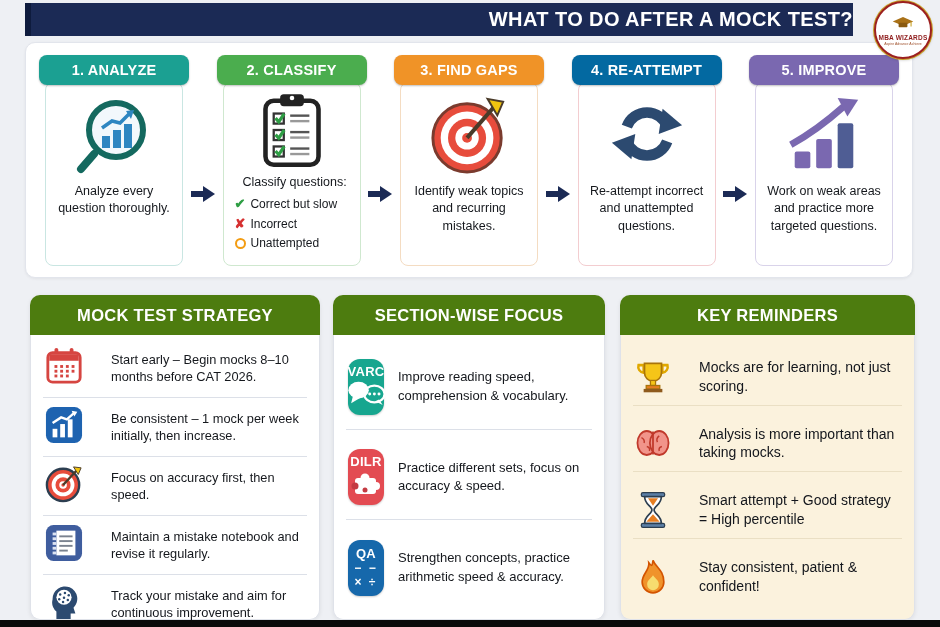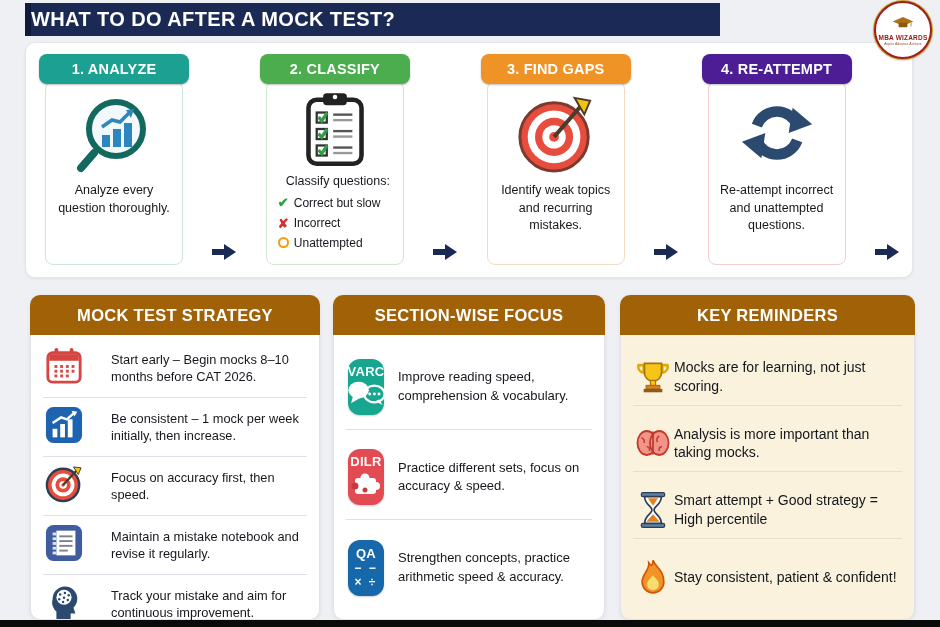--- a/index.html
+++ b/index.html
@@ -3,41 +3,41 @@
 <meta charset="utf-8">
 <style>
   * { margin:0; padding:0; box-sizing:border-box; }
   html,body { width:940px; height:627px; }
   body {
     position:relative; background:#eef0f4;
     font-family:"Liberation Sans", sans-serif; color:#15181d; overflow:hidden;
   }
   
   .title-bar {
-    position:absolute; left:25px; top:3px; width:695px; height:33px;
-    background:#1b2a55; display:flex; align-items:center; justify-content:flex-start;
+    position:absolute; left:25px; top:3px; width:828px; height:33px;
+    background:#1b2a55; display:flex; align-items:center; justify-content:flex-end;
     border-left:6px solid #0e1b3d;
   }
   .title-bar h1 { color:#fff; font-size:20px; font-weight:bold; letter-spacing:.4px; }
   
   .logo {
     position:absolute; left:874px; top:1px; width:58px; height:58px; border-radius:50%;
     background:#fff; border:2px solid #9c2020;
     box-shadow:0 0 0 1px #c9a227, 0 1px 3px rgba(0,0,0,.25);
     display:flex; flex-direction:column; align-items:center; justify-content:center; gap:1px;
     text-align:center; z-index:5;
   }
   .logo .name { font-size:6.5px; font-weight:bold; color:#8e1b1b; letter-spacing:.2px; }
   .logo .tagline { font-size:3.5px; color:#a0522d; }
   
   .steps-wrap {
     position:absolute; left:25px; top:42px; width:888px; height:236px;
     background:#fff; border:1px solid #e2e5ec; border-radius:10px;
     box-shadow:0 1px 3px rgba(0,0,0,.06);
-    display:flex; align-items:flex-end; justify-content:space-between; padding:12px 13px;
+    display:flex; align-items:center; justify-content:space-between; padding:12px 13px;
   }
   .step-card { width:150px; }
   .step-head {
     height:30px; border-radius:8px; display:flex; align-items:center; justify-content:center;
     color:#fff; font-size:14.5px; font-weight:bold; letter-spacing:.2px;
     box-shadow:0 1px 2px rgba(0,0,0,.25); position:relative; z-index:2;
   }
   .step-body {
     width:138px; margin:-3px auto 0; background:#fff; height:184px;
     border:1.5px solid #dde3ea; border-radius:8px; padding:4px 5px;
@@ -54,21 +54,21 @@
   .classify-block { font-size:12px; line-height:1.55; padding-left:6px; }
   .classify-title { text-align:center; padding-left:0; margin-bottom:2px; font-size:12.5px; }
   .cls-item { display:flex; align-items:center; gap:5px; }
   .mark-check { color:#2e9e44; font-weight:bold; font-size:13px; }
   .mark-cross { color:#d63031; font-weight:bold; font-size:13px; }
   .mark-ring  { width:11px; height:11px; border:2.5px solid #f39c12; border-radius:50%; display:inline-block; }
   .flow-arrow { margin-top:72px; flex:0 0 auto; }
   
   .panel { position:absolute; top:295px; border-radius:10px; box-shadow:0 1px 4px rgba(0,0,0,.08); }
   .panel-head {
-    height:40px; background:#a16207; border-radius:10px 10px 0 0;
+    height:40px; background:#4d7c0f; border-radius:10px 10px 0 0;
     display:flex; align-items:center; justify-content:center;
     color:#fff; font-size:16.5px; font-weight:bold; letter-spacing:.3px;
   }
   .panel-body {
     background:#fff; border:1px solid #dfe2e9; border-top:none;
     border-radius:0 0 10px 10px; height:285px; padding:4px 12px;
     display:flex; flex-direction:column; justify-content:space-evenly;
   }
   .panel-strategy { left:30px; width:290px; }
   .panel-sections { left:333px; width:272px; }
@@ -79,21 +79,21 @@
   .s-row .txt { font-size:12.8px; line-height:1.35; }
   .sec-row { display:flex; align-items:center; gap:14px; padding:14px 2px; border-bottom:1px solid #dce0e8; }
   .sec-row .txt { font-size:13px; line-height:1.4; }
   .badge {
     width:36px; height:56px; border-radius:12px; flex:0 0 auto;
     display:flex; flex-direction:column; align-items:center; justify-content:center; gap:1px;
     box-shadow:0 1px 2px rgba(0,0,0,.2);
   }
   .badge .b-label { color:#fff; font-size:13px; font-weight:bold; letter-spacing:.3px; }
   .qa-math { color:#fff; font-weight:bold; font-size:12px; line-height:1.1; text-align:center; letter-spacing:2px; }
-  .r-row { display:flex; align-items:center; gap:3px; padding:9px 2px; border-bottom:1px solid #eadfc4; }
+  .r-row { display:flex; align-items:center; gap:28px; padding:9px 2px; border-bottom:1px solid #eadfc4; }
   .r-row .txt { font-size:14px; line-height:1.35; color:#13161c; }
   .r-ico { width:36px; flex:0 0 auto; display:flex; justify-content:center; }
   .bottom-strip { position:absolute; left:0; top:620px; width:940px; height:7px; background:#0a0a0a; }
   .ico { flex:0 0 auto; }
 </style>
 </head>
 <body>
 
 <div class="title-bar">
   <h1>WHAT TO DO AFTER A MOCK TEST?</h1>
@@ -210,41 +210,56 @@
   </div>
 
   <div class="flow-arrow">
     <svg width="24" height="18" viewBox="0 0 24 18">
         <rect x="0" y="6" width="12" height="6" fill="#1b2a55"></rect>
         <polygon points="12,1 24,9 12,17" fill="#1b2a55"></polygon>
       </svg>
   </div>
 
   <div class="step-card s-reattempt">
-    <div class="step-head" style="background-color: #4c1d95;">4. RE-ATTEMPT</div>
+    <div class="step-head" style="background-color: #0369a1;">4. RE-ATTEMPT</div>
     <div class="step-body">
       <div class="step-icon">
         <svg width="78" height="78" viewBox="0 0 80 80">
           <path d="M19.3 32.5 A22 22 0 0 1 60.7 32.5" fill="none" stroke="#2c4a70" stroke-width="11"></path>
           <polygon points="56,14 76,31 52,40" fill="#2c4a70"></polygon>
           <path d="M60.7 47.5 A22 22 0 0 1 19.3 47.5" fill="none" stroke="#2c4a70" stroke-width="11"></path>
           <polygon points="24,66 4,49 28,40" fill="#2c4a70"></polygon>
         </svg>
       </div>
       <div class="step-text">Re-attempt incorrect and unattempted questions.</div>
     </div>
   </div>
 
   <div class="flow-arrow">
     <svg width="24" height="18" viewBox="0 0 24 18">
         <rect x="0" y="6" width="12" height="6" fill="#1b2a55"></rect>
         <polygon points="12,1 24,9 12,17" fill="#1b2a55"></polygon>
       </svg>
   </div>
 
+  <div class="step-card s-improve">
+    <div class="step-head" style="background-color: rgb(122, 104, 176);">5. IMPROVE</div>
+    <div class="step-body">
+      <div class="step-icon">
+        <svg width="82" height="82" viewBox="0 0 84 84">
+          <rect x="12" y="60" width="16" height="17" rx="2" fill="#7a68b0"></rect>
+          <rect x="34" y="47" width="16" height="30" rx="2" fill="#7a68b0"></rect>
+          <rect x="56" y="31" width="16" height="46" rx="2" fill="#4f5d94"></rect>
+          <path d="M8 53 C 28 42, 44 30, 62 14" stroke="#7a68b0" stroke-width="7" fill="none"></path>
+          <polygon points="56,5 77,7 66,24" fill="#7a68b0"></polygon>
+        </svg>
+      </div>
+      <div class="step-text">Work on weak areas and practice more targeted questions.</div>
+    </div>
+  </div>
 </div>
 
 <div class="panel panel-strategy">
   <div class="panel-head">MOCK TEST STRATEGY</div>
   <div class="panel-body">
     <div class="s-row">
       <span class="ico">
         <svg width="38" height="38" viewBox="0 0 40 40">
           <rect x="10" y="1" width="4" height="8" rx="2" fill="#d64541"></rect>
             <rect x="26" y="1" width="4" height="8" rx="2" fill="#d64541"></rect>

